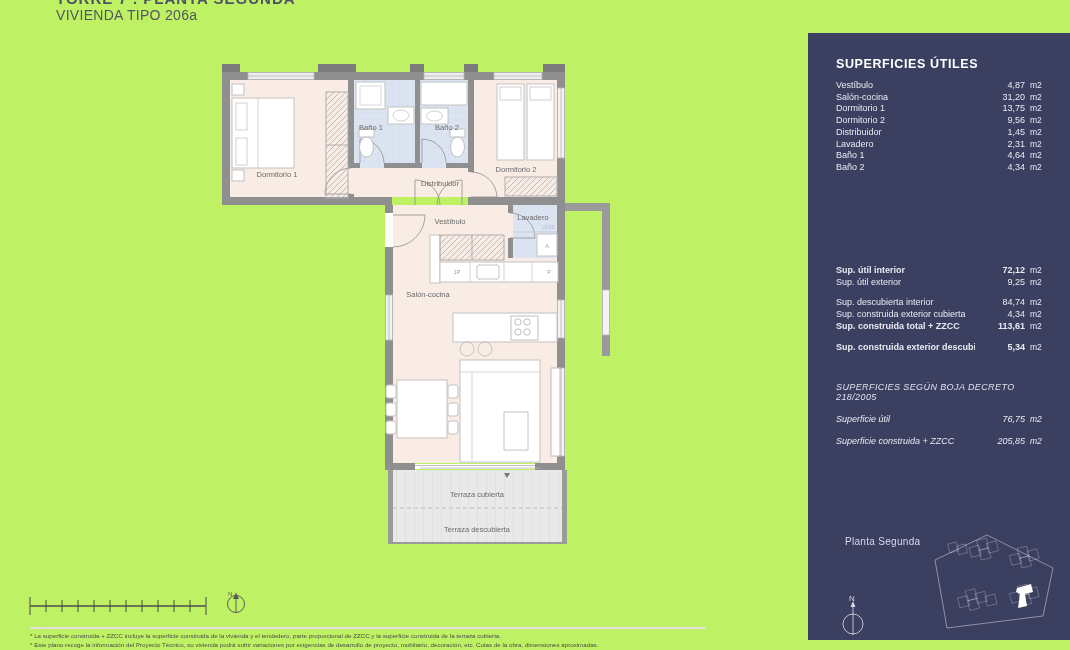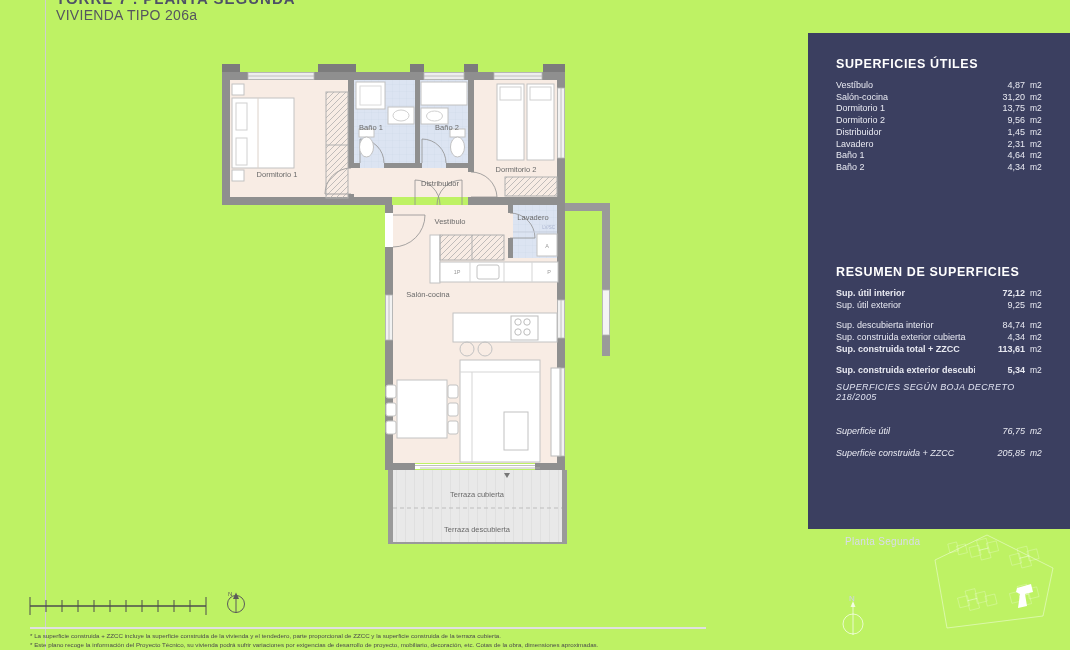--- a/index.html
+++ b/index.html
@@ -11,31 +11,31 @@
   .title-clipped{position:absolute;left:56px;top:-10px;font-size:15px;font-weight:bold;
                  letter-spacing:1px;color:#4e5166;white-space:nowrap;}
   .title-unit{position:absolute;left:56px;top:7px;font-size:14px;color:#55555f;
               letter-spacing:.3px;white-space:nowrap;}
   
   .plan-svg{position:absolute;left:0;top:0;width:1070px;height:650px;}
   .plan-label{font-size:7.5px;fill:#6a6a6a;}
   .plan-label-sm{font-size:5.5px;fill:#9a9a9a;}
   .plan-label-xs{font-size:4.5px;fill:#a9b3cf;}
   
-  .sidebar{position:absolute;left:808px;top:33px;width:262px;height:496px;background:#3b3f60;
+  .sidebar{position:absolute;left:808px;top:33px;width:262px;height:607px;background:#3b3f60;
            color:#fff;}
   .sb-sec{position:absolute;left:28px;right:22px;}
   .sb-title{font-size:12.5px;font-weight:bold;letter-spacing:.6px;color:#ffffff;margin-bottom:9px;}
   .sb-row{display:flex;align-items:baseline;font-size:9px;line-height:11.7px;color:#e9eaf2;}
   .sb-row .lbl{flex:1;white-space:nowrap;overflow:hidden;}
   .sb-row .val{width:50px;text-align:right;}
   .sb-row .unit{width:18px;margin-left:5px;text-align:left;font-size:8.5px;}
   .sb-row.bold .lbl,.sb-row.bold .val{font-weight:bold;}
   .sb-gap{height:9px;}
-  .sb-boja-title{font-size:9px;font-style:italic;letter-spacing:.4px;color:#dfe2f0;margin-bottom:24px;}
+  .sb-boja-title{font-size:9px;font-style:italic;letter-spacing:.4px;color:#dfe2f0;margin-bottom:12px;}
   .sb-boja-row{margin-top:10px;font-style:italic;}
   .planta-label{position:absolute;left:37px;top:503px;font-size:10px;color:#d8dbec;letter-spacing:.3px;}
   .siteplan{position:absolute;right:8px;top:497px;}
   .sb-compass{position:absolute;left:30px;top:558px;}
   
   .footer-divider{position:absolute;left:30px;top:627px;width:676px;height:2px;background:#e0e0e0;}
   .footnote{position:absolute;left:30px;width:720px;font-size:6.2px;color:#4a4a4a;white-space:nowrap;}
   .fn1{top:632px;}
   .fn2{top:641px;}
 </style>
@@ -303,21 +303,20 @@
           <span class="unit">m2</span>
         </div>
       <div class="sb-row">
           <span class="lbl">Baño 2</span>
           <span class="val">4,34</span>
           <span class="unit">m2</span>
         </div>
     </div>
 
     <div class="sb-sec" style="top:232px;">
-      <div class="sb-title">RESUMEN  DE SUPERFICIES</div>
       <div class="sb-row bold">
           <span class="lbl">Sup. útil interior</span>
           <span class="val">72,12</span>
           <span class="unit">m2</span>
         </div>
       <div class="sb-row">
           <span class="lbl">Sup. útil exterior</span>
           <span class="val">9,25</span>
           <span class="unit">m2</span>
         </div>

